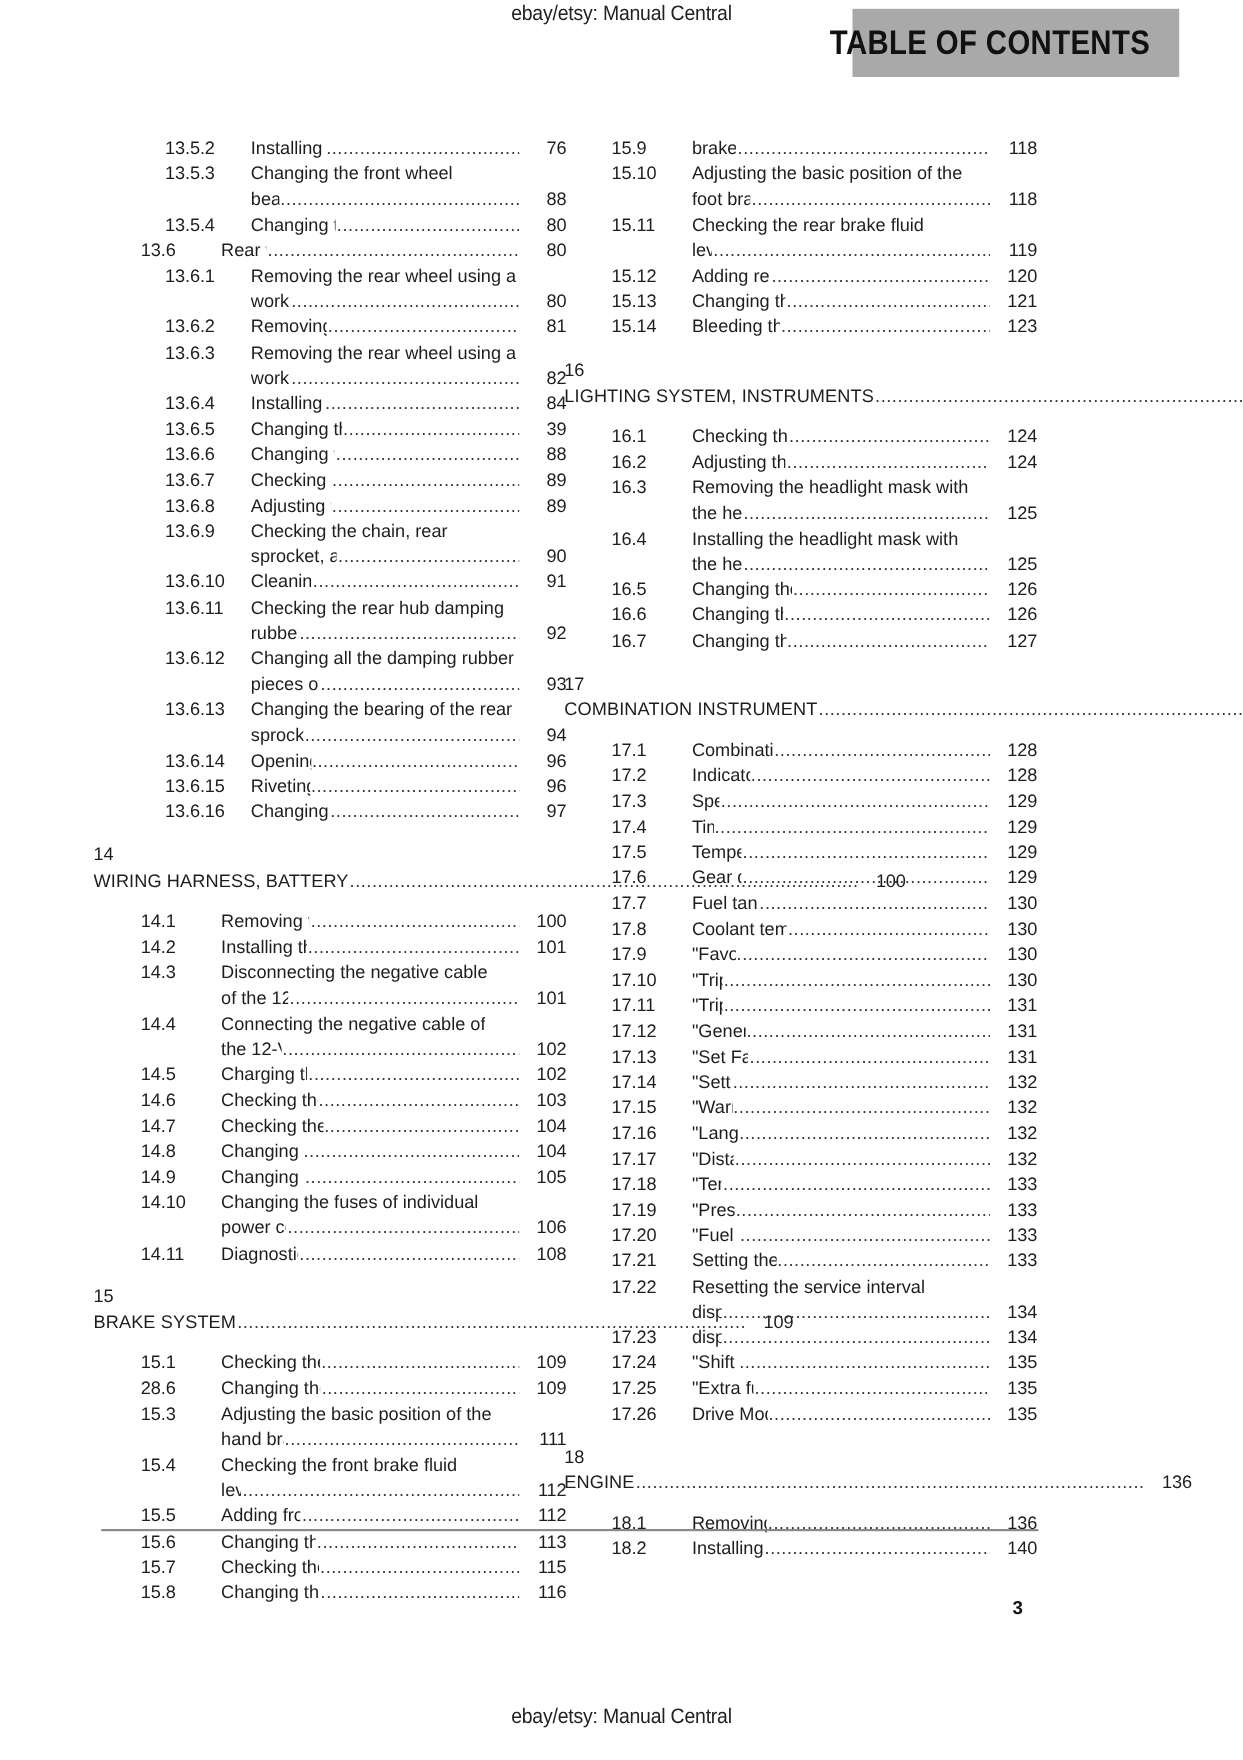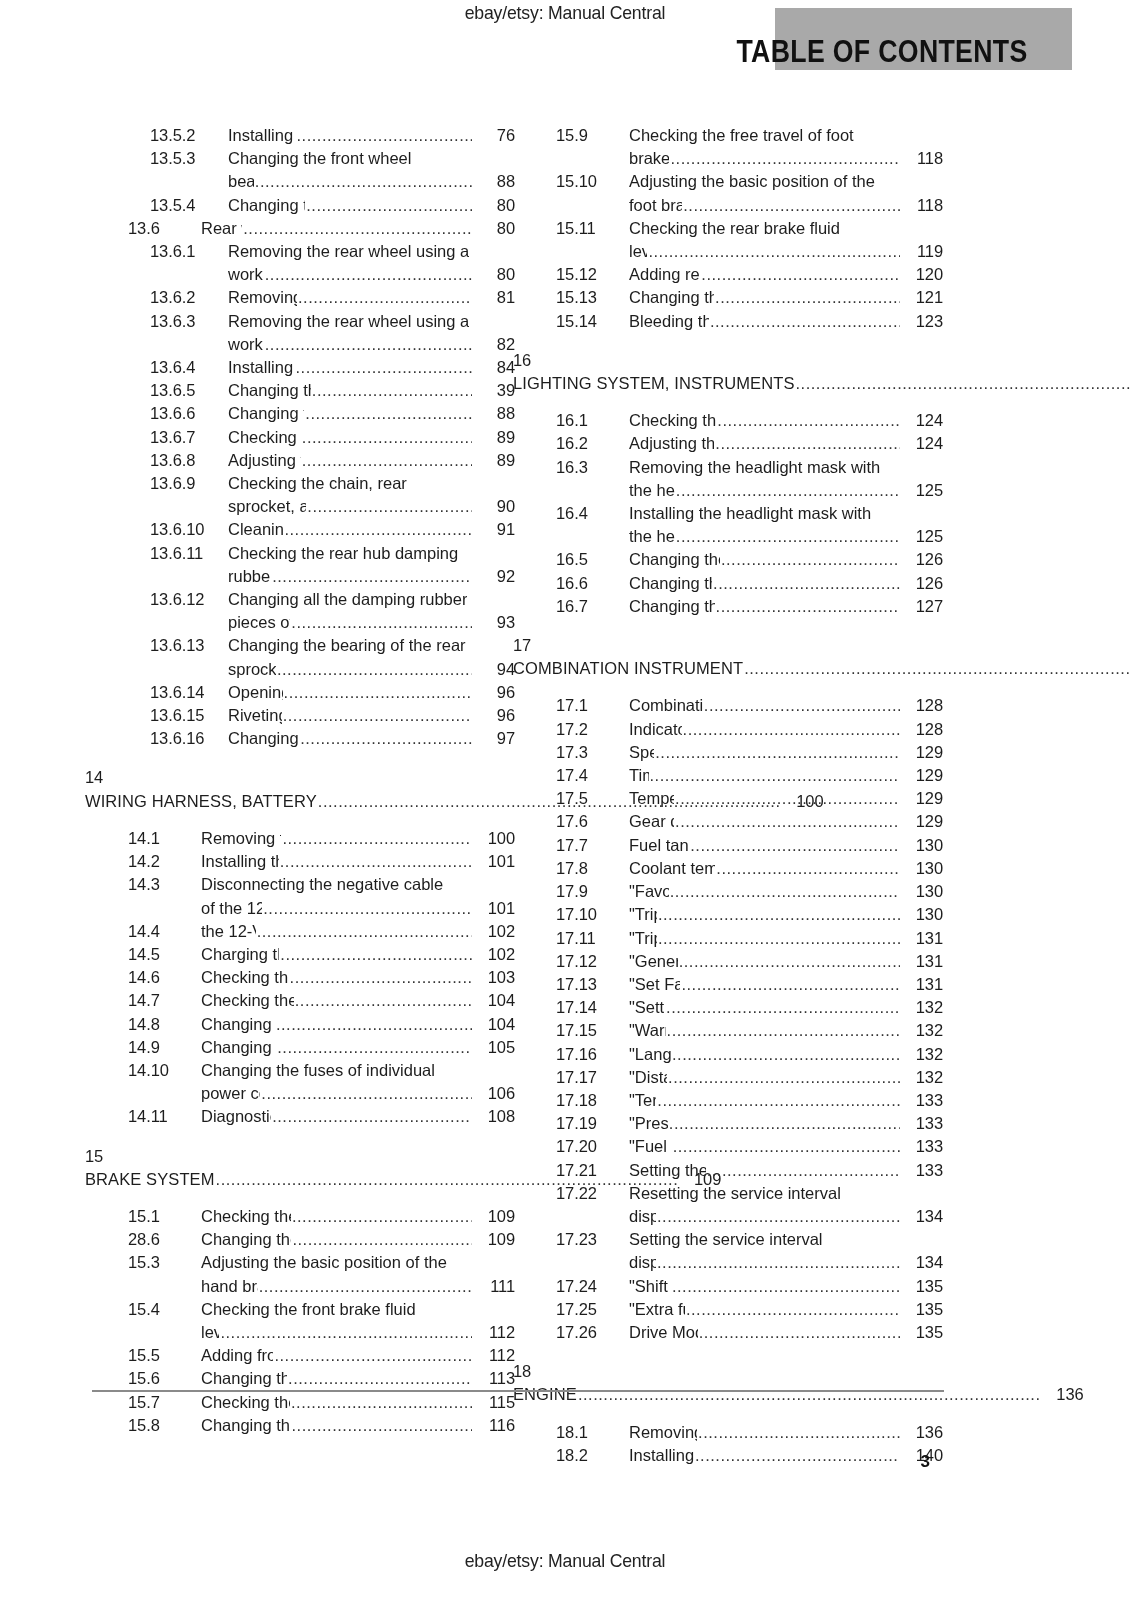--- a/index.html
+++ b/index.html
@@ -34,24 +34,24 @@
     transform: scaleX(0.93);
   }
   .toc-banner {
     position: absolute;
     left: 775px;
     top: 8px;
     width: 297px;
     height: 62px;
     background: #a9a9a9;
     display: flex;
-    align-items: flex-end;
+    align-items: center;
     justify-content: flex-end;
     box-sizing: border-box;
-    padding-right: 44px;
+    padding-right: 26px;
   }
   .toc-banner-title {
     font-size: 31px;
     font-weight: bold;
     letter-spacing: 0.4px;
     color: #111;
     transform: scaleX(0.86);
     transform-origin: right center;
     white-space: nowrap;
   }
@@ -444,20 +444,23 @@
           <div class="e-cont">
             <span class="e-title">of the 12-V battery</span>
             <span class="e-dots"></span>
             <span class="e-page">101</span>
           </div>
         </div>
       </div>
       <div class="entry lvl2">
         <div class="e-num">14.4</div>
         <div class="e-body">
+          <div class="e-line">
+            <span class="e-title">Connecting the negative cable of</span>
+          </div>
           <div class="e-cont">
             <span class="e-title">the 12-V battery</span>
             <span class="e-dots"></span>
             <span class="e-page">102</span>
           </div>
         </div>
       </div>
       <div class="entry lvl2">
         <div class="e-num">14.5</div>
         <div class="e-body">
@@ -625,23 +628,20 @@
             <span class="e-dots"></span>
             <span class="e-page">116</span>
           </div>
         </div>
       </div>
     </div>
   <div class="toc-col right" id="col-right">
       <div class="entry lvl2">
         <div class="e-num">15.9</div>
         <div class="e-body">
-          <div class="e-line">
-            <span class="e-title">Checking the free travel of foot</span>
-          </div>
           <div class="e-cont">
             <span class="e-title">brake lever</span>
             <span class="e-dots"></span>
             <span class="e-page">118</span>
           </div>
         </div>
       </div>
       <div class="entry lvl2">
         <div class="e-num">15.10</div>
         <div class="e-body">
@@ -1013,23 +1013,20 @@
           <div class="e-cont">
             <span class="e-title">display</span>
             <span class="e-dots"></span>
             <span class="e-page">134</span>
           </div>
         </div>
       </div>
       <div class="entry lvl2">
         <div class="e-num">17.23</div>
         <div class="e-body">
-          <div class="e-line">
-            <span class="e-title">Setting the service interval</span>
-          </div>
           <div class="e-cont">
             <span class="e-title">display</span>
             <span class="e-dots"></span>
             <span class="e-page">134</span>
           </div>
         </div>
       </div>
       <div class="entry lvl2">
         <div class="e-num">17.24</div>
         <div class="e-body">

